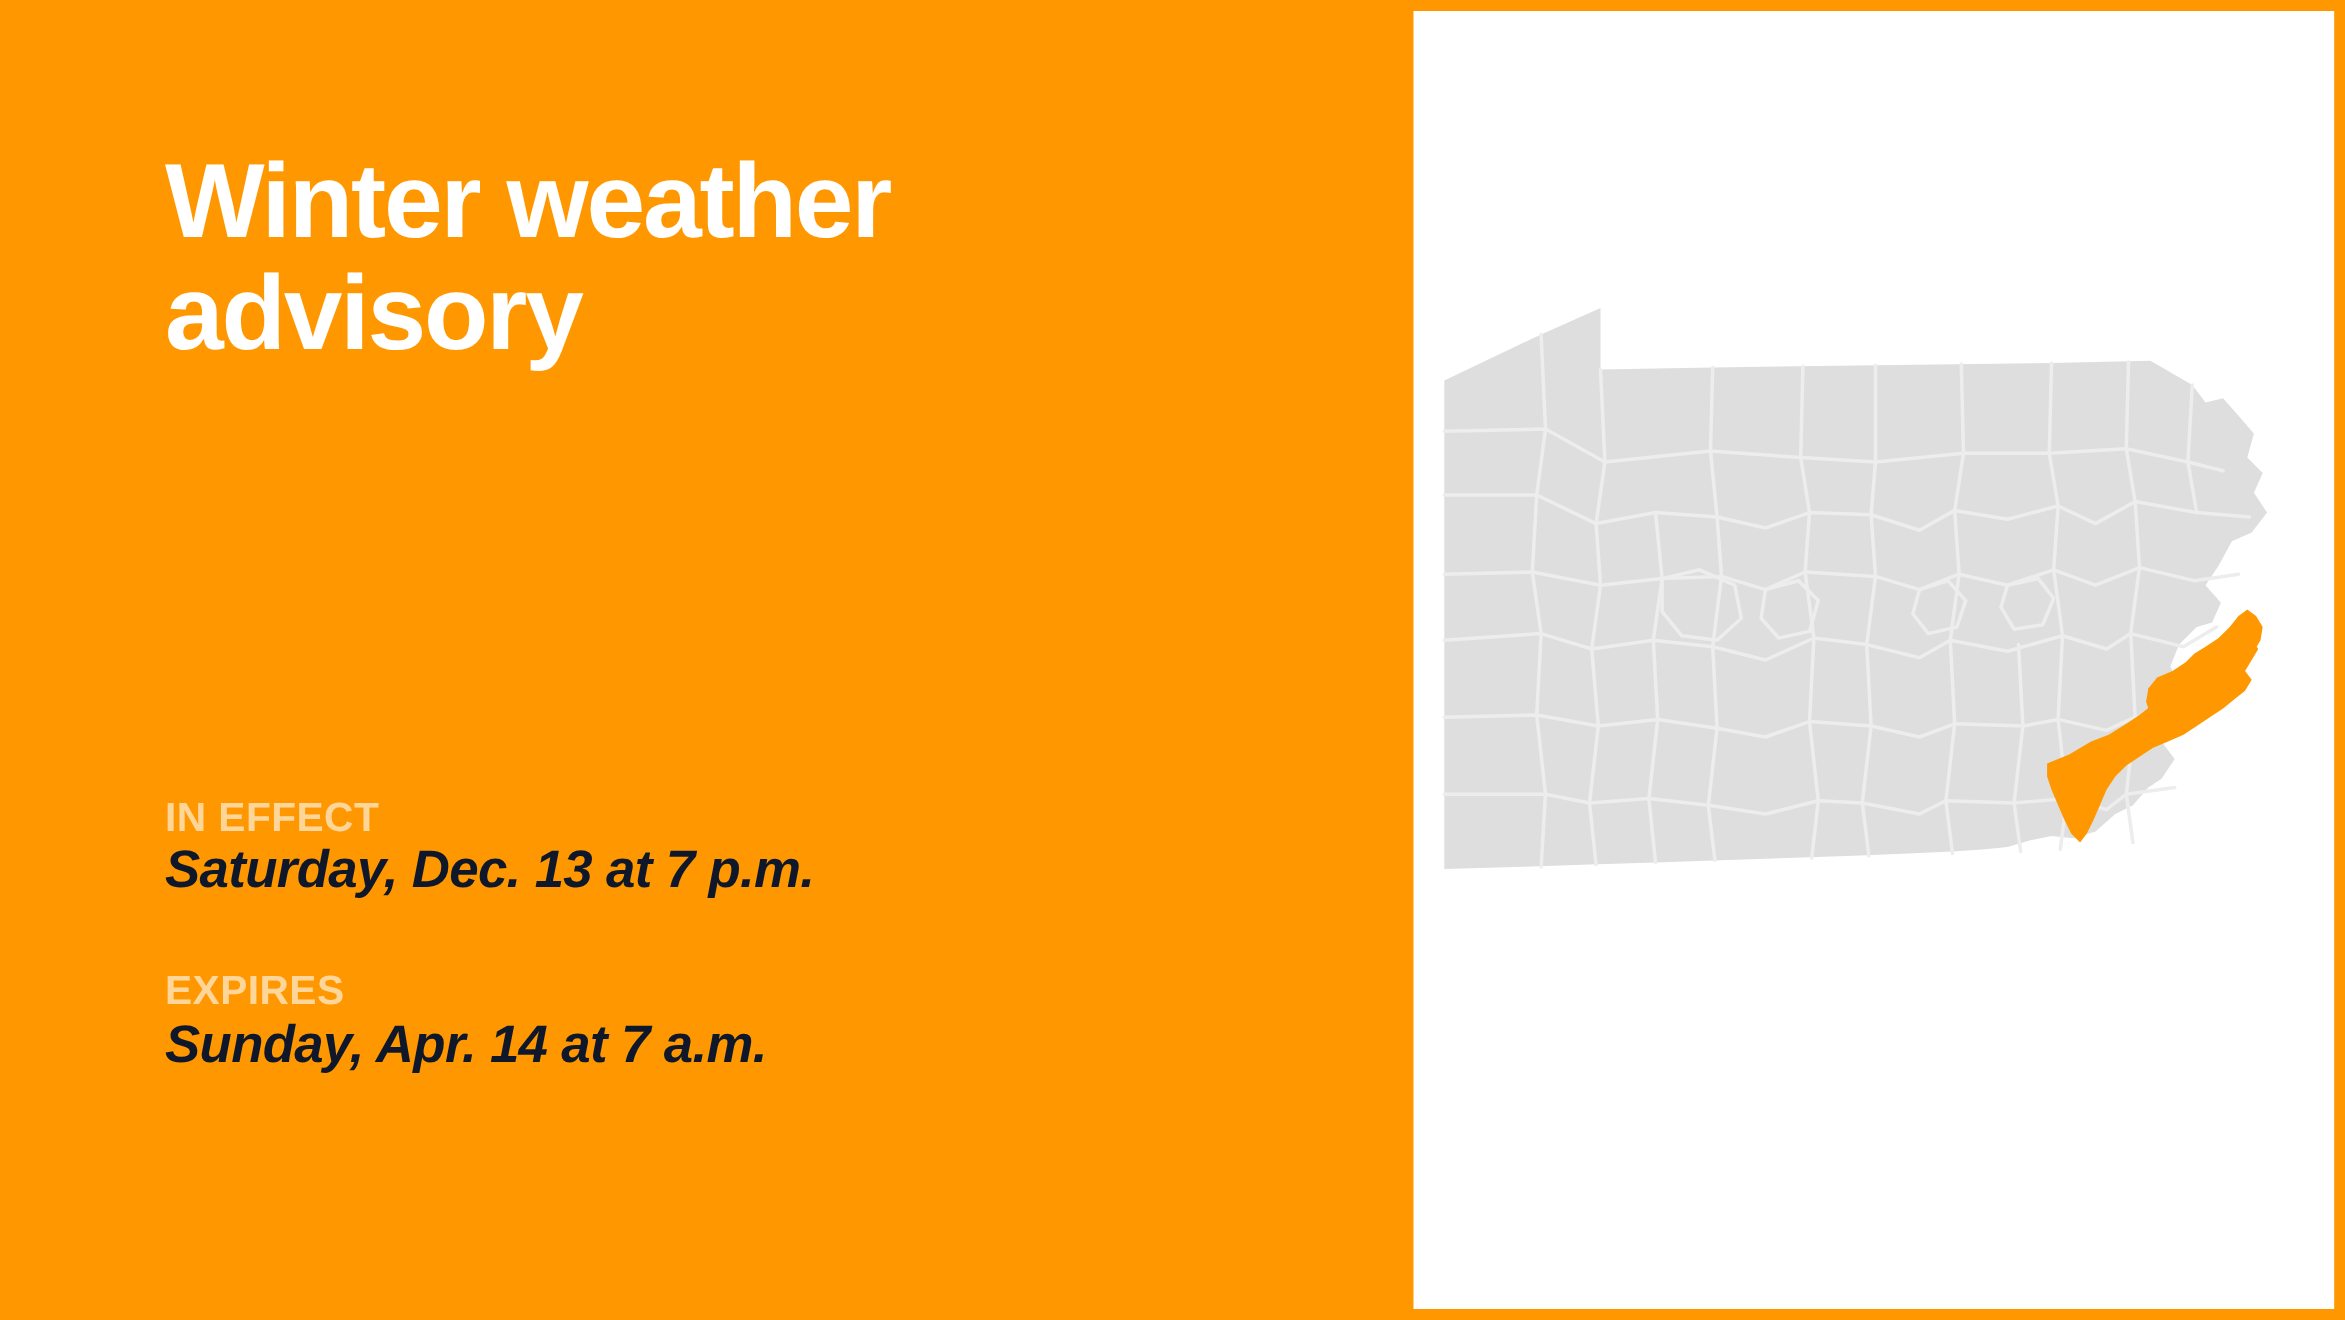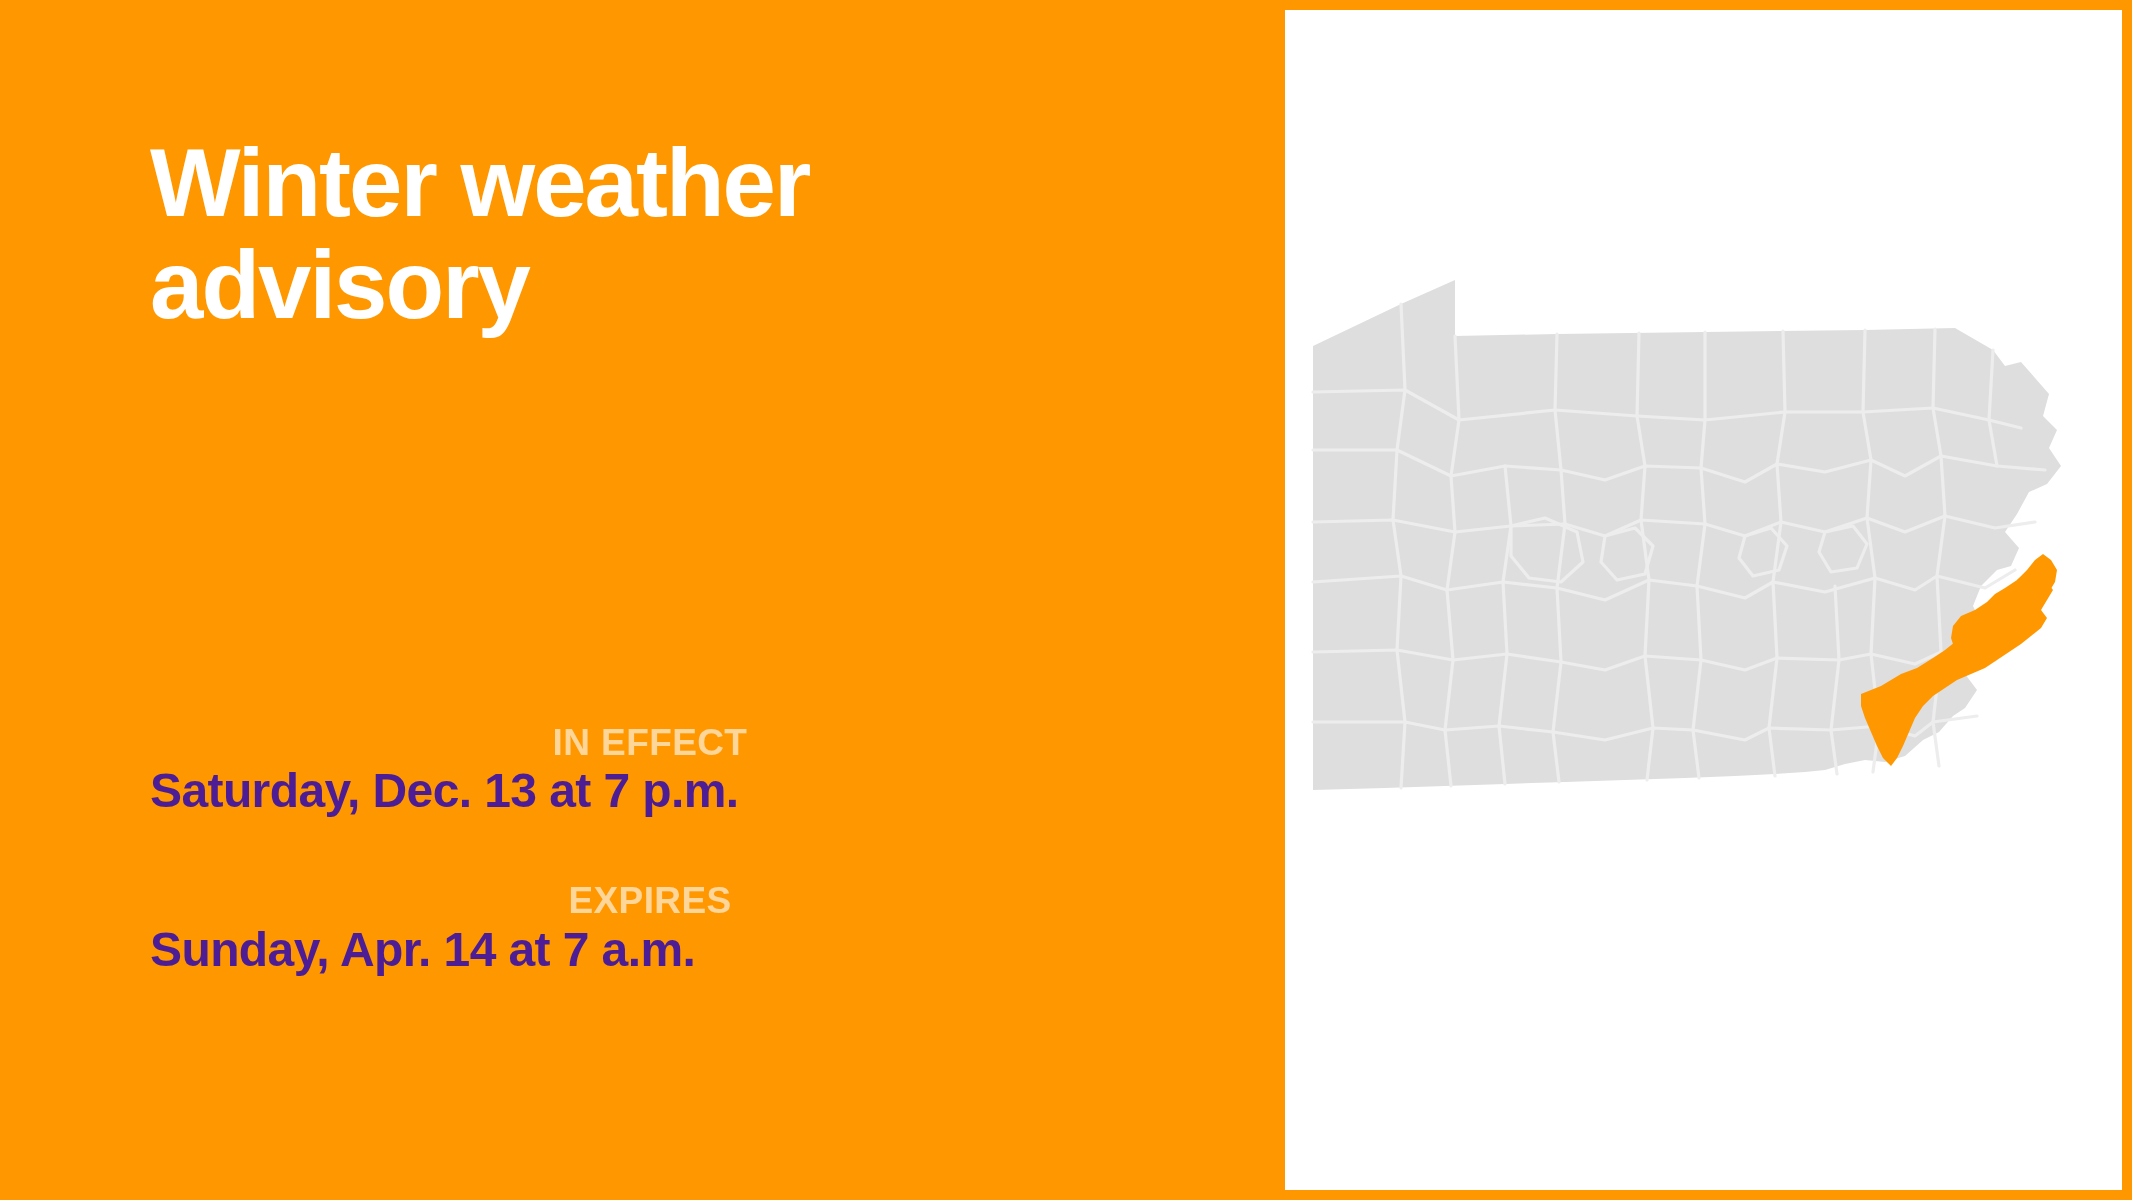--- a/index.html
+++ b/index.html
@@ -58,32 +58,32 @@
 
   .time-label {
     display: block;
     color: rgba(255, 255, 255, 0.60);
     font-family: "Liberation Sans", sans-serif;
     font-weight: 700;
     font-size: 37px;
     line-height: 1.12;
     letter-spacing: 0.4px;
     white-space: nowrap;
-    text-align: center;
   }
 
   .time-value {
     display: block;
-    color: #4c1d95;
+    color: #0f172a;
     font-family: "Liberation Sans", sans-serif;
     font-weight: 700;
     font-size: 48px;
     line-height: 1.18;
     letter-spacing: -0.6px;
     white-space: nowrap;
+    font-style: italic;
   }
 
   
   #alert-map-panel {
     position: absolute;
     left: 1285px;
     top: 10px;
     width: 837px;
     height: 1180px;
     background: #ffffff;

